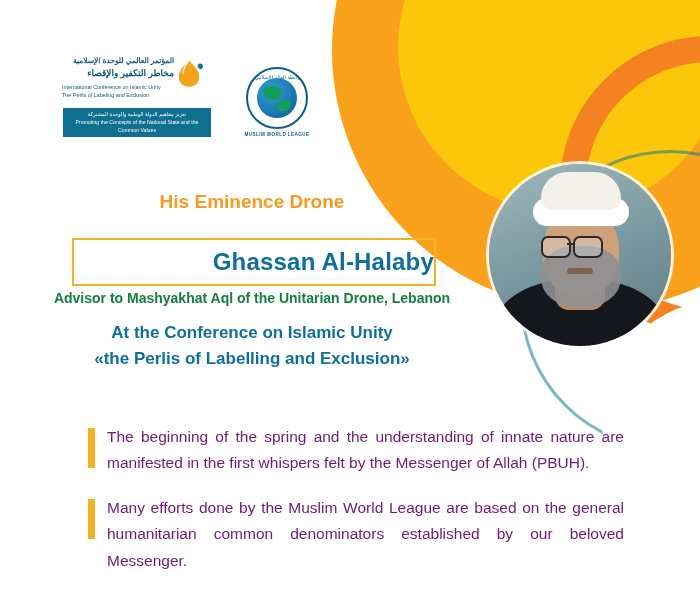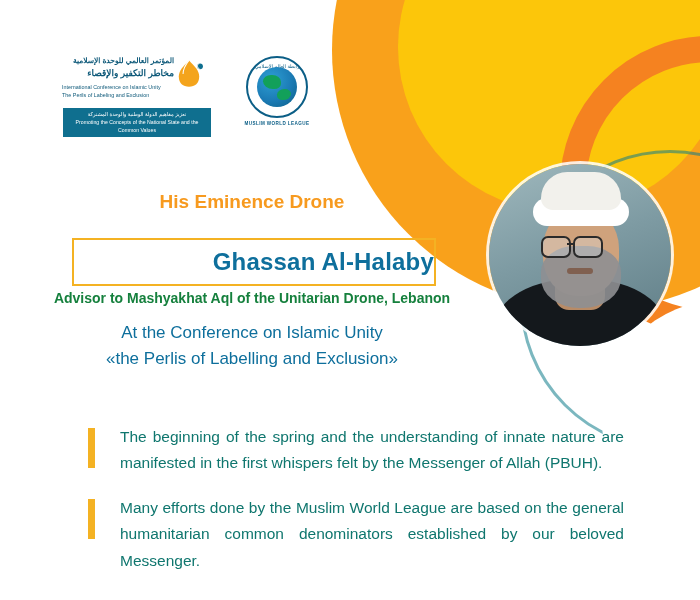--- a/index.html
+++ b/index.html
@@ -73,21 +73,21 @@
     border-radius: 50%;
     background: #ffffff;
   }
 
   
   .logos {
     position: absolute;
     left: 62px;
     top: 56px;
     display: flex;
-    align-items: flex-start;
+    align-items: flex-end;
     gap: 26px;
   }
   .logo-conf {
     display: flex;
     flex-direction: column;
     align-items: center;
     width: 150px;
   }
   .logo-conf-mark {
     position: relative;
@@ -333,36 +333,36 @@
     font-weight: bold;
   }
   .conf-line {
     position: absolute;
     left: 30px;
     top: 320px;
     width: 444px;
     text-align: center;
     color: #0e6f9c;
     font-size: 17px;
-    font-weight: normal;
+    font-weight: bold;
     line-height: 1.5;
   }
 
   
   .body-block {
     position: absolute;
     left: 88px;
     top: 408px;
     width: 536px;
   }
   .para {
     position: relative;
-    padding-left: 32px;
+    padding-left: 19px;
     margin-bottom: 18px;
-    color: #0f766e;
+    color: #701a75;
     font-size: 15.5px;
     line-height: 1.72;
     text-align: justify;
   }
   .para:before {
     content: "";
     position: absolute;
     left: 0;
     top: 4px;
     width: 7px;

